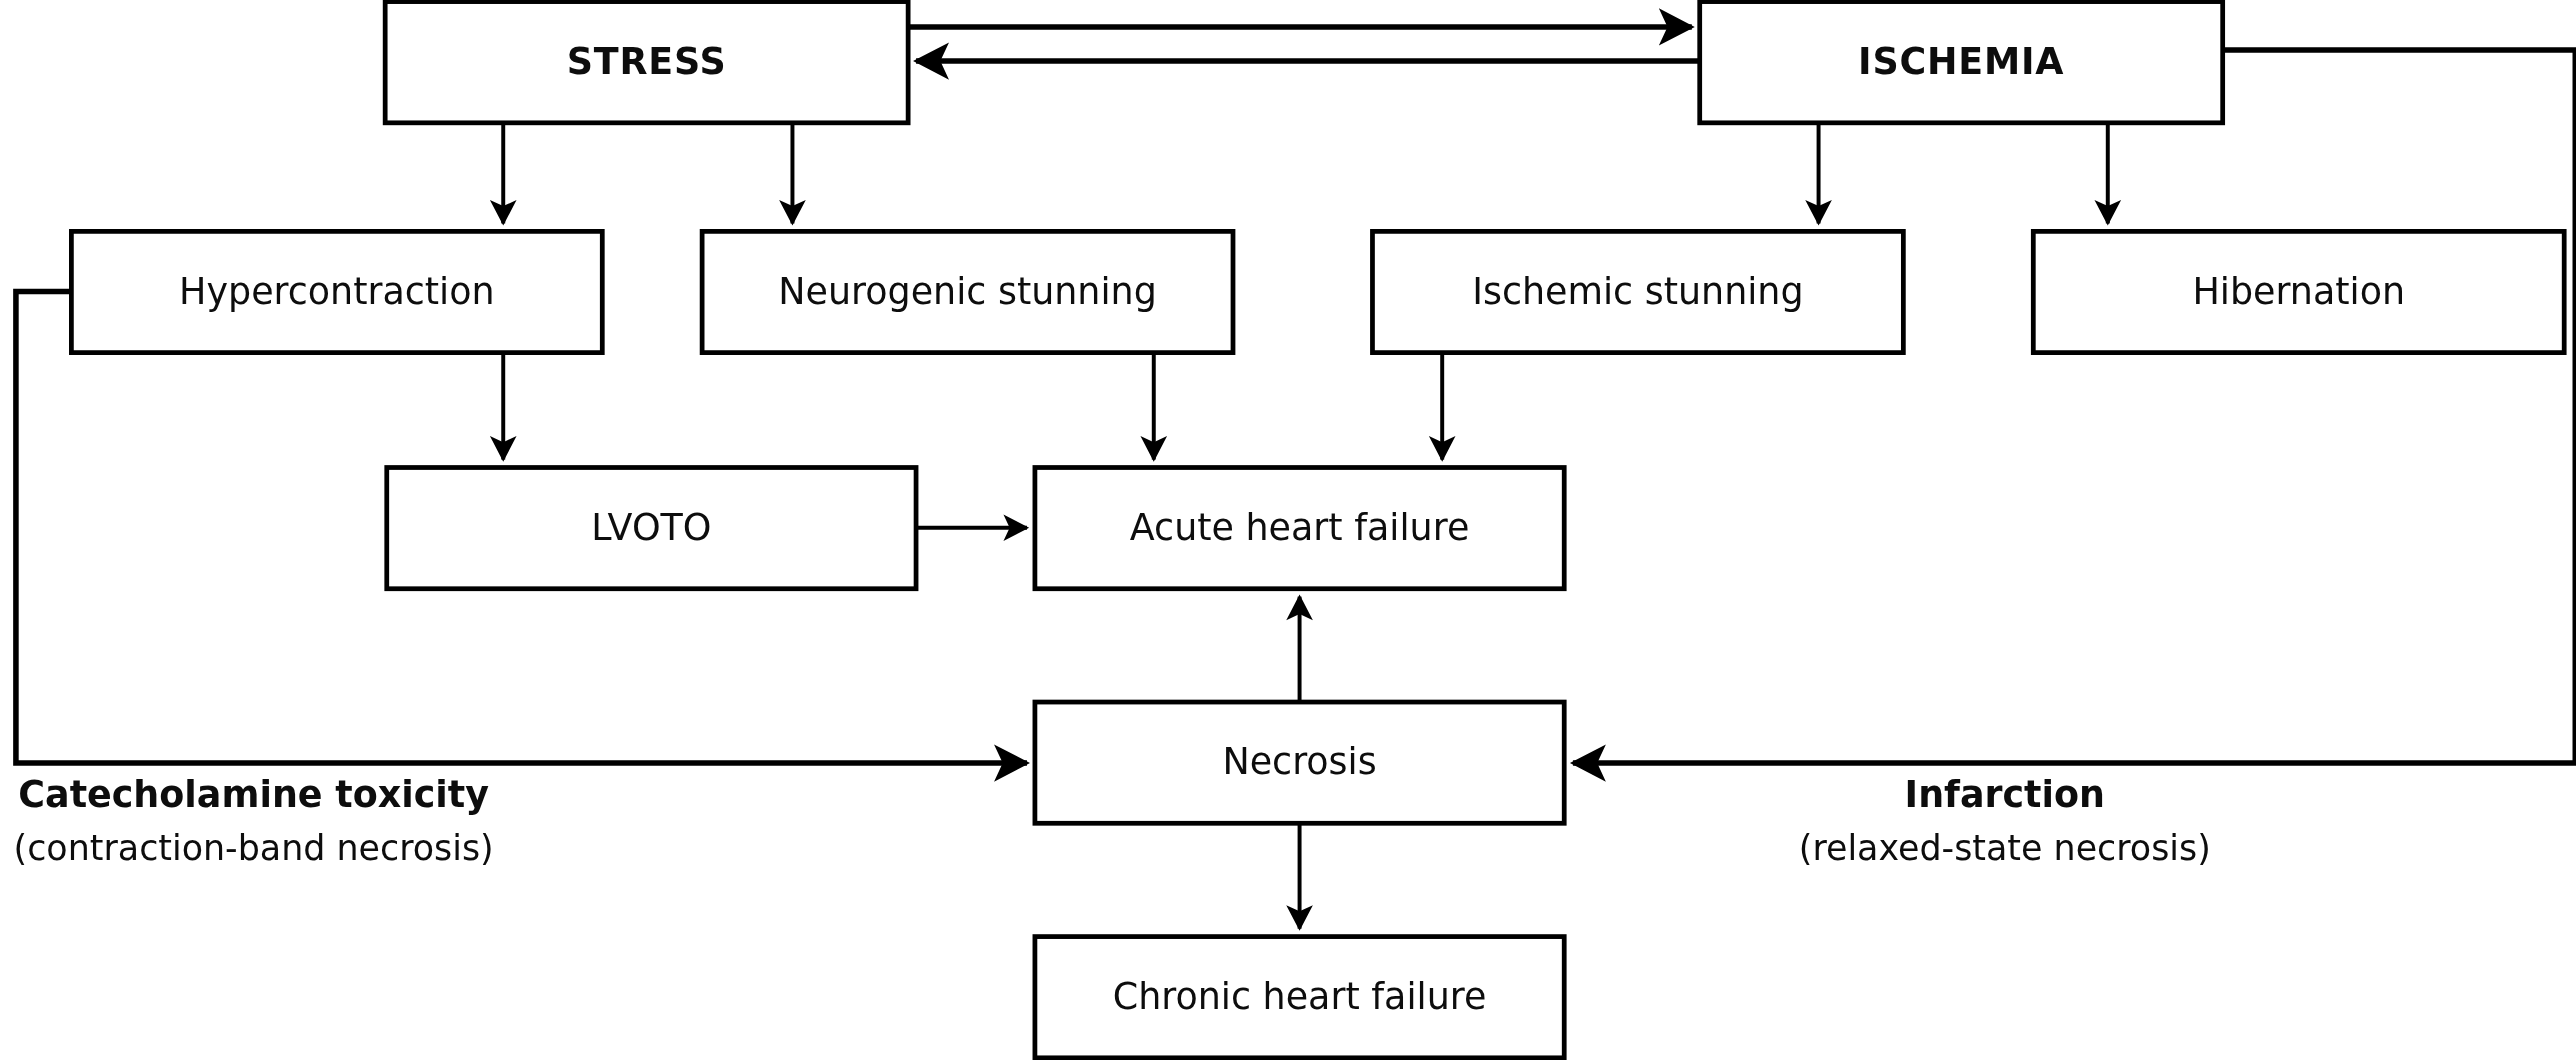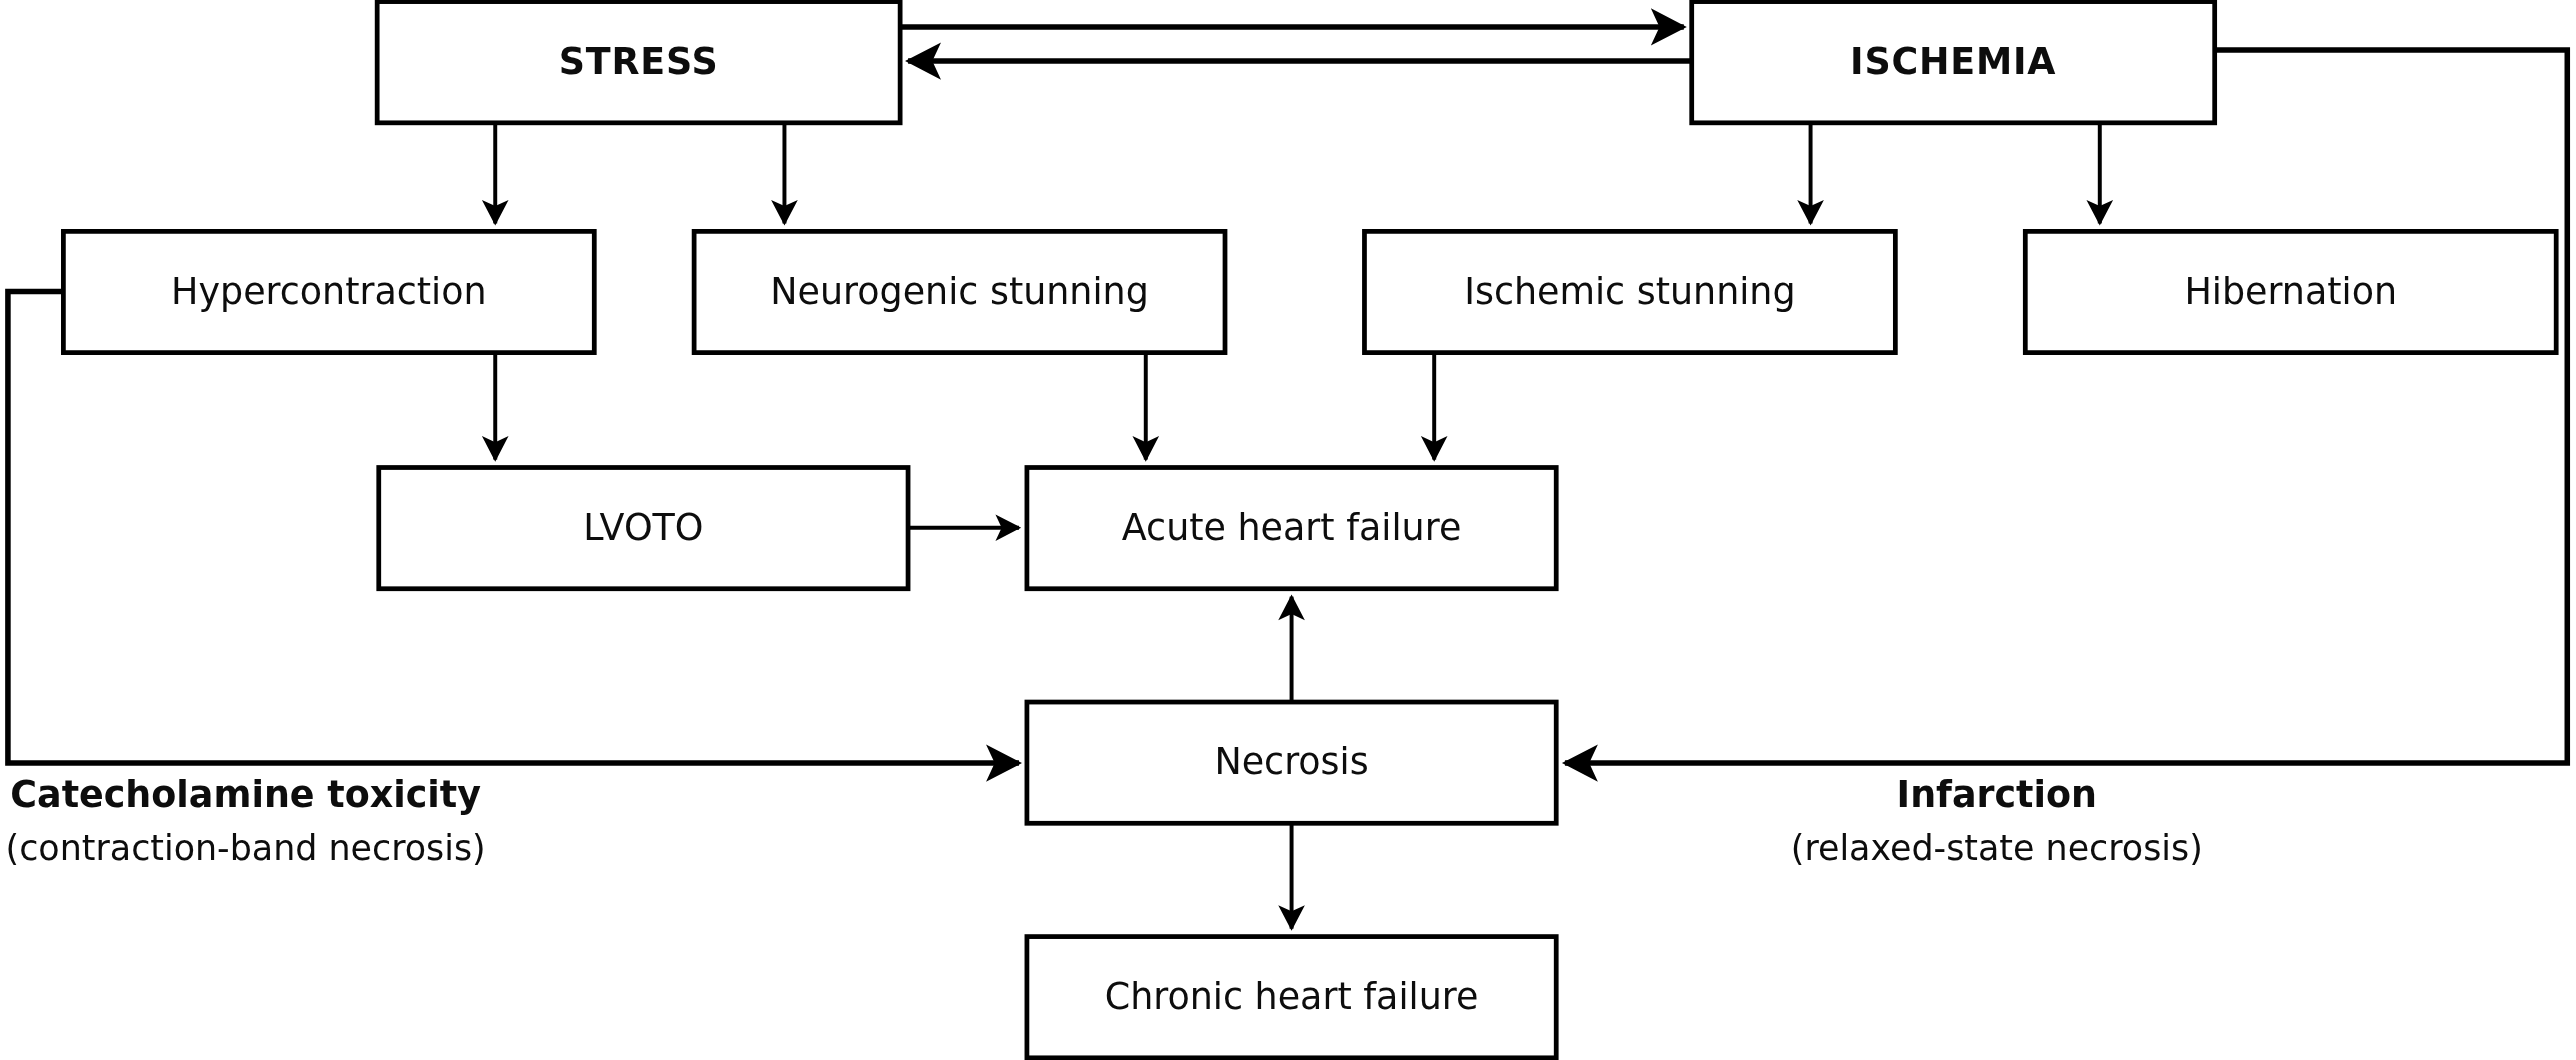--- a/index.html
+++ b/index.html
@@ -11,20 +11,21 @@
     width: 2576px;
     height: 1061px;
     overflow: hidden;
     font-family: "DejaVu Sans", "Liberation Sans", sans-serif;
   }
   #diagram-root {
     position: relative;
     width: 2316px;
     height: 1061px;
     background: #ffffff;
+    padding-left: 8px;
   }
   svg.flow {
     display: block;
     width: 2576px;
     height: 1061px;
   }
   .node-rect {
     fill: #ffffff;
     stroke: #000000;
     stroke-width: 6;

